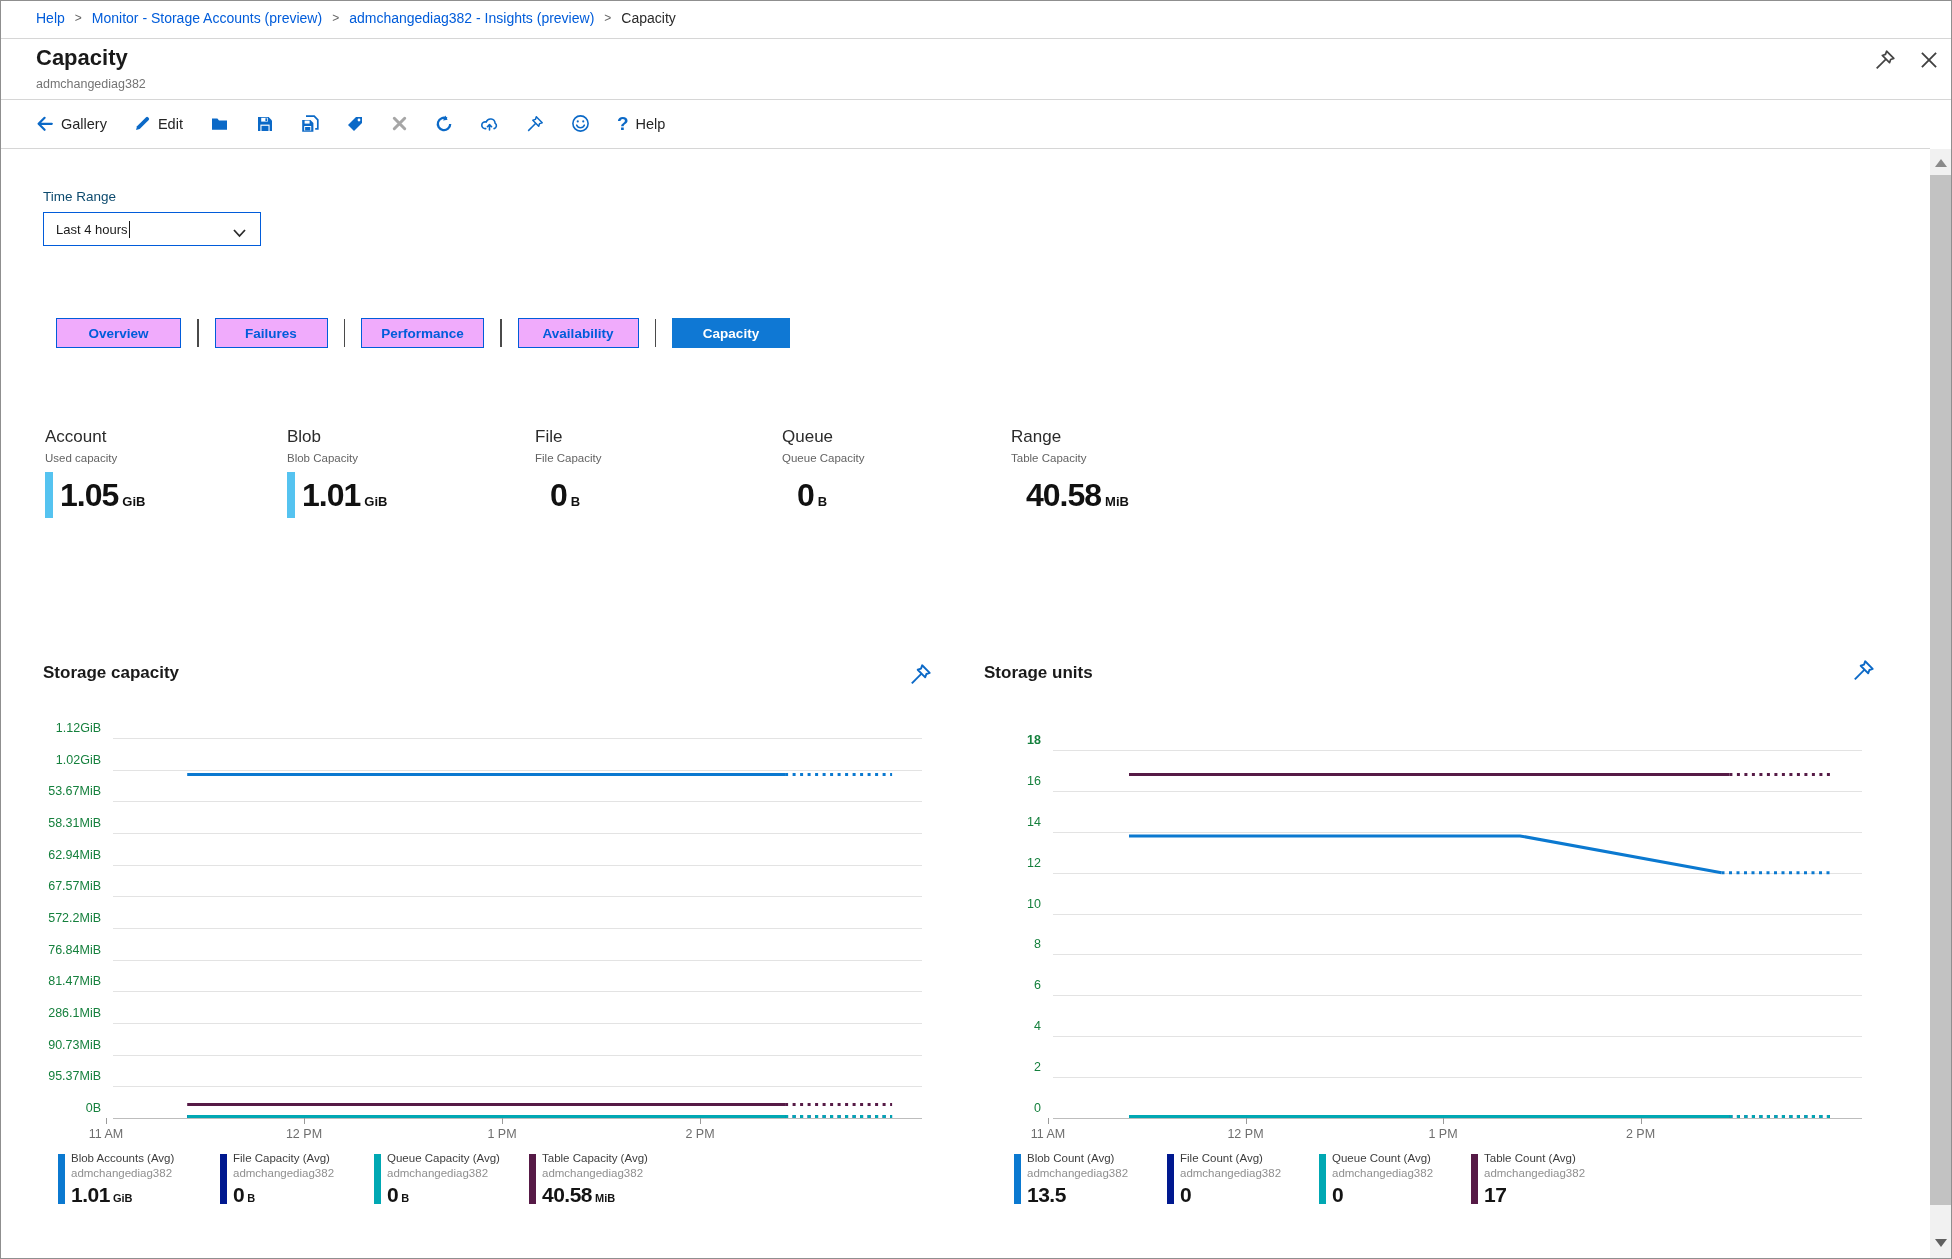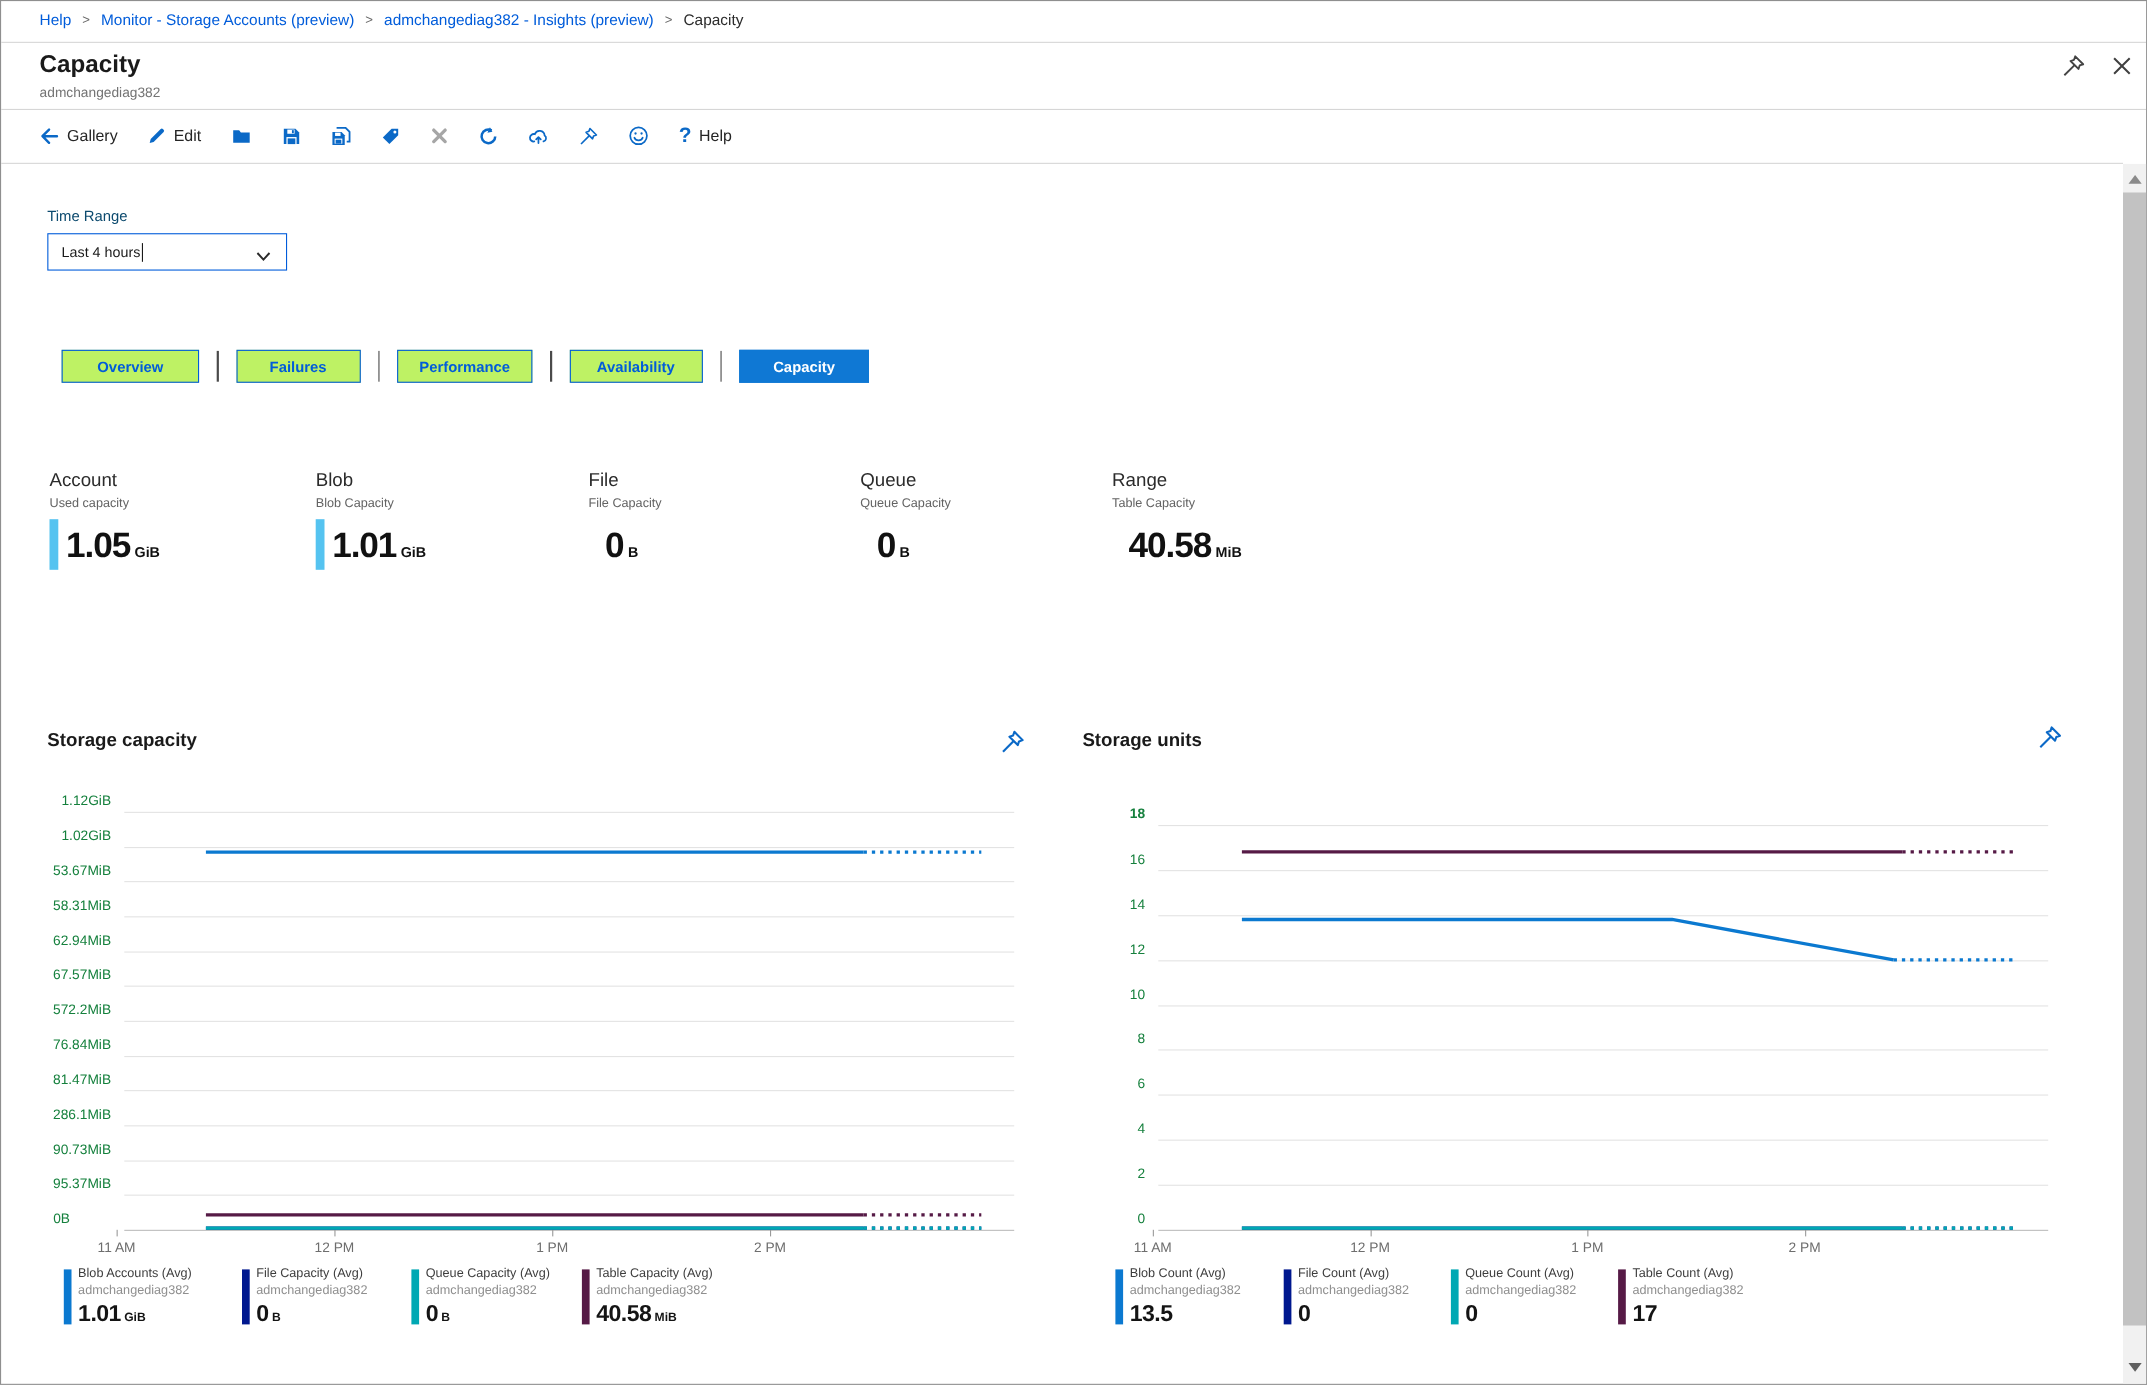--- a/index.html
+++ b/index.html
@@ -32,21 +32,21 @@
   
   .tr-label { position:absolute; left:42px; top:188px; font-size:13.5px; color:#0c4a6e; }
   .tr-select { position:absolute; left:42px; top:211px; width:218px; height:34px; background:#fff;
                border:1px solid #015cda; display:flex; align-items:center; padding:0 12px;
                font-size:13px; color:#1a1a1a; cursor:pointer; }
   .tr-caret { position:absolute; right:14px; top:13px; }
   .tr-cursor { display:inline-block; width:1.5px; height:17px; background:#1a1a1a; margin-left:1px; vertical-align:middle; }
 
   
   .tabs { position:absolute; left:55px; top:317px; display:flex; align-items:center; }
-  .tab { height:30px; border:1px solid #015cda; background:#bef264; color:#015cda; font-size:13.5px;
+  .tab { height:30px; border:1px solid #015cda; background:#f0abfc; color:#015cda; font-size:13.5px;
          font-weight:700; cursor:pointer; font-family:"Liberation Sans", sans-serif; }
   .tab.active { background:#0f78d4; border-color:#0f78d4; color:#fff; }
   .tab-sep { width:1.5px; height:28px; background:#4a4a4a; margin:0 16px; }
 
   
   .card { position:absolute; top:426px; width:225px; }
   .card-title { font-size:17px; color:#2b2b2b; }
   .card-sub { font-size:11.5px; color:#636363; margin-top:5px; }
   .card-row { display:flex; align-items:center; margin-top:8px; height:46px; }
   .card-bar { width:8px; height:46px; margin-right:7px; }
@@ -322,21 +322,21 @@
       <div class="y-label" style="left: 10px; top: 941.667px; width: 90px;">76.84MiB</div>
       <div class="gridline" style="left: 112px; top: 990.3px; width: 809px;"></div>
       <div class="y-label" style="left: 10px; top: 973.333px; width: 90px;">81.47MiB</div>
       <div class="gridline" style="left: 112px; top: 1022px; width: 809px;"></div>
       <div class="y-label" style="left: 10px; top: 1005px; width: 90px;">286.1MiB</div>
       <div class="gridline" style="left: 112px; top: 1053.7px; width: 809px;"></div>
       <div class="y-label" style="left: 10px; top: 1036.67px; width: 90px;">90.73MiB</div>
       <div class="gridline" style="left: 112px; top: 1085.3px; width: 809px;"></div>
       <div class="y-label" style="left: 10px; top: 1068.33px; width: 90px;">95.37MiB</div>
       <div class="gridline baseline" style="left: 112px; top: 1117px; width: 809px;"></div>
-      <div class="y-label" style="left: 10px; top: 1100px; width: 90px; text-align: center;">0B</div>
+      <div class="y-label" style="left: 10px; top: 1100px; width: 90px;">0B</div>
       <div class="x-tick" style="left: 105px; top: 1117px;"></div>
       <div class="x-label" style="left: 65px; top: 1126px; width: 80px;">11 AM</div>
       <div class="x-tick" style="left: 303px; top: 1117px;"></div>
       <div class="x-label" style="left: 263px; top: 1126px; width: 80px;">12 PM</div>
       <div class="x-tick" style="left: 501px; top: 1117px;"></div>
       <div class="x-label" style="left: 461px; top: 1126px; width: 80px;">1 PM</div>
       <div class="x-tick" style="left: 699px; top: 1117px;"></div>
       <div class="x-label" style="left: 659px; top: 1126px; width: 80px;">2 PM</div>
       <div class="legend-item" style="left: 57px; top: 1151px;">
         <div class="legend-bar" style="background: rgb(11, 121, 208);"></div>

